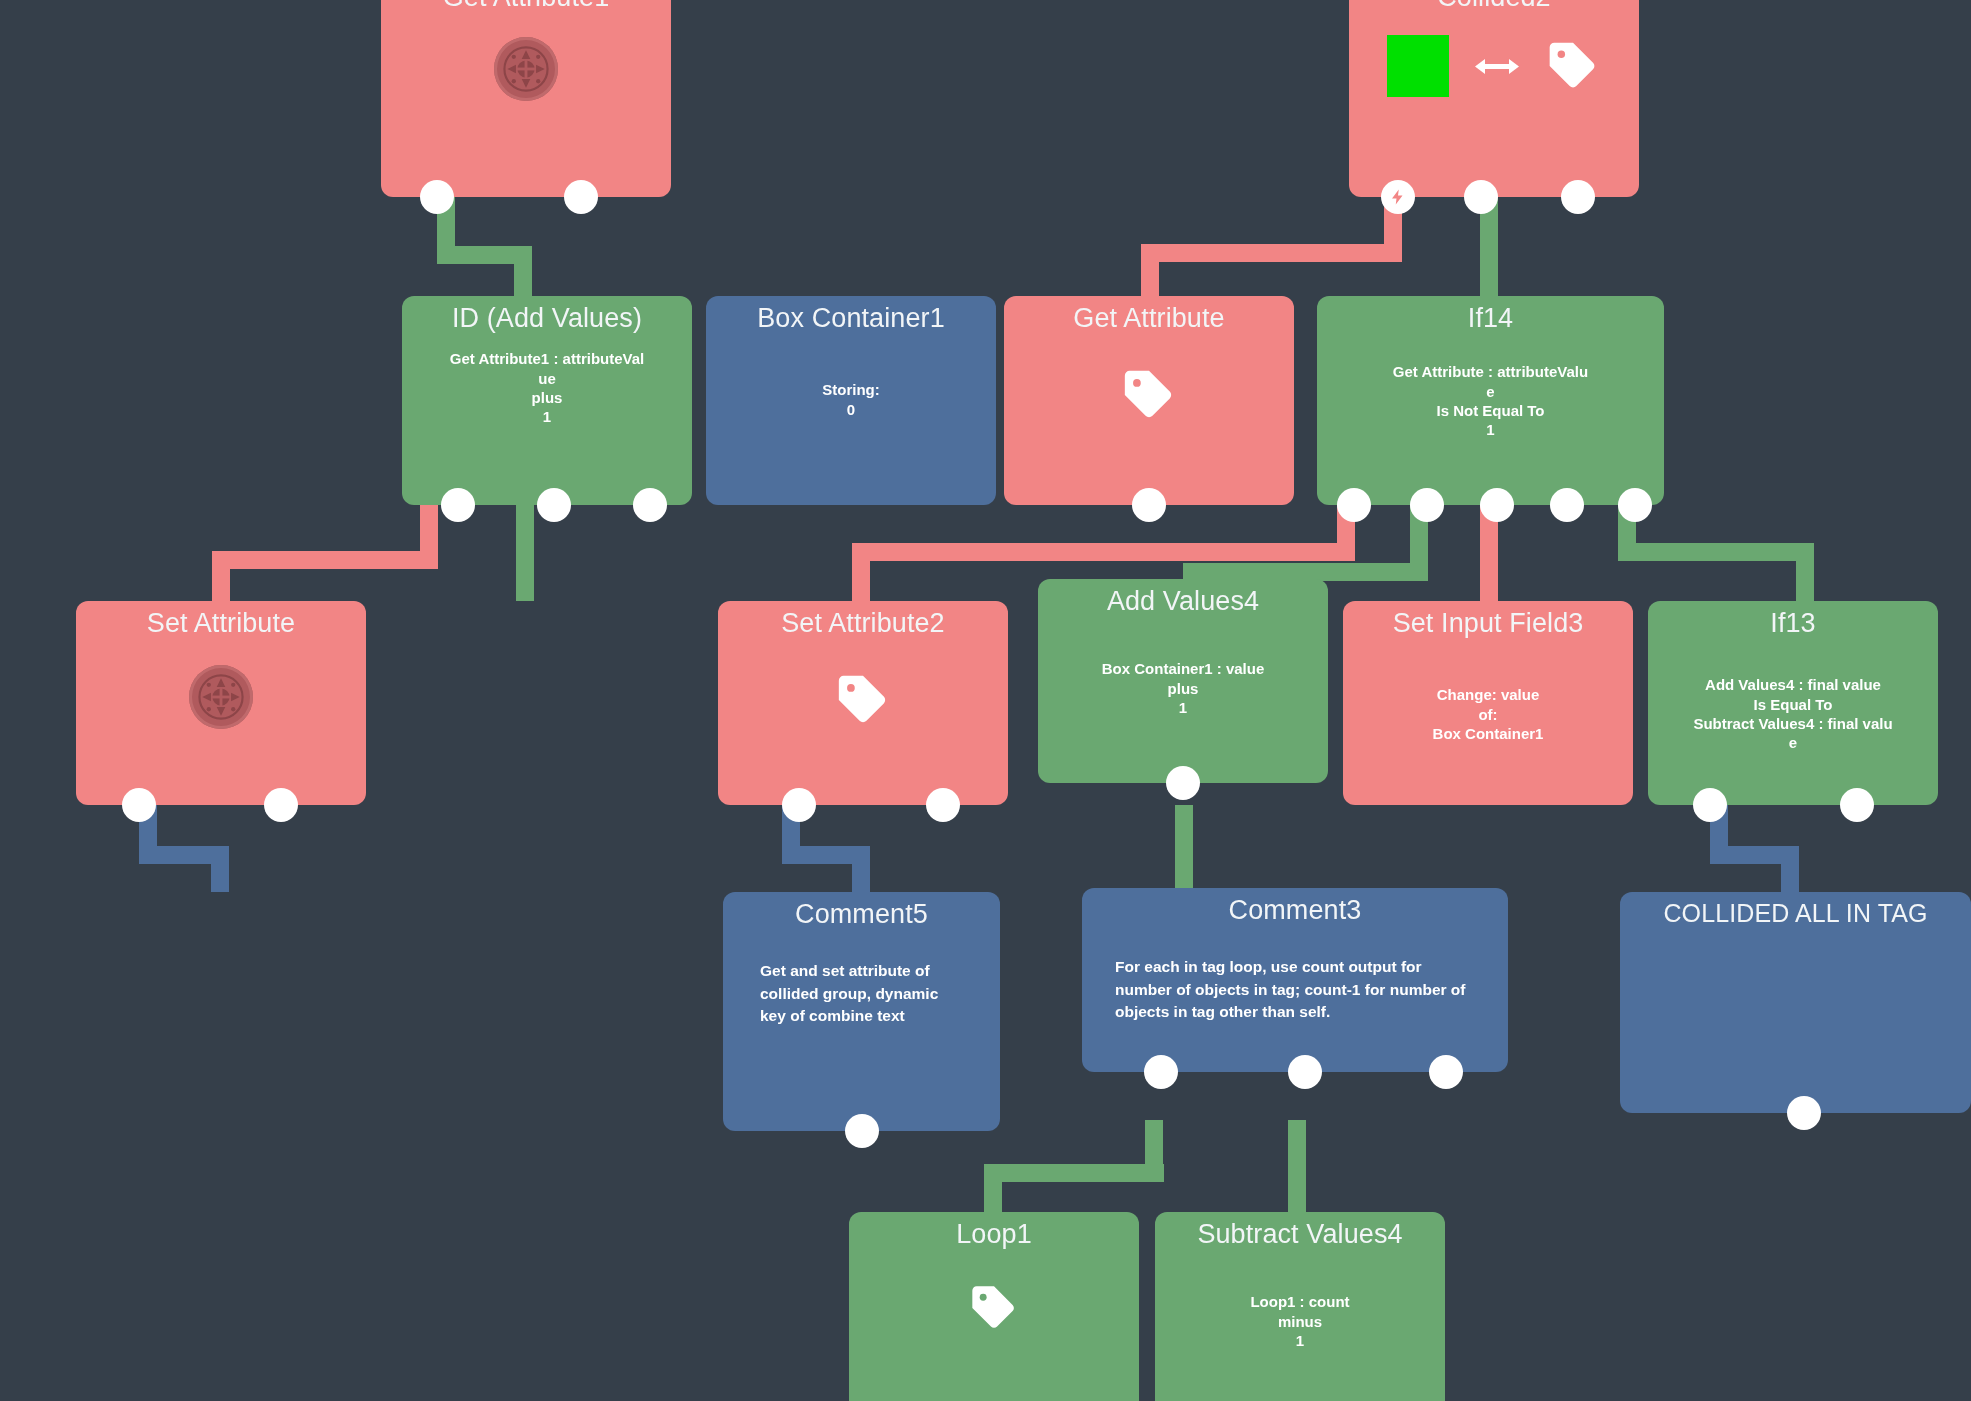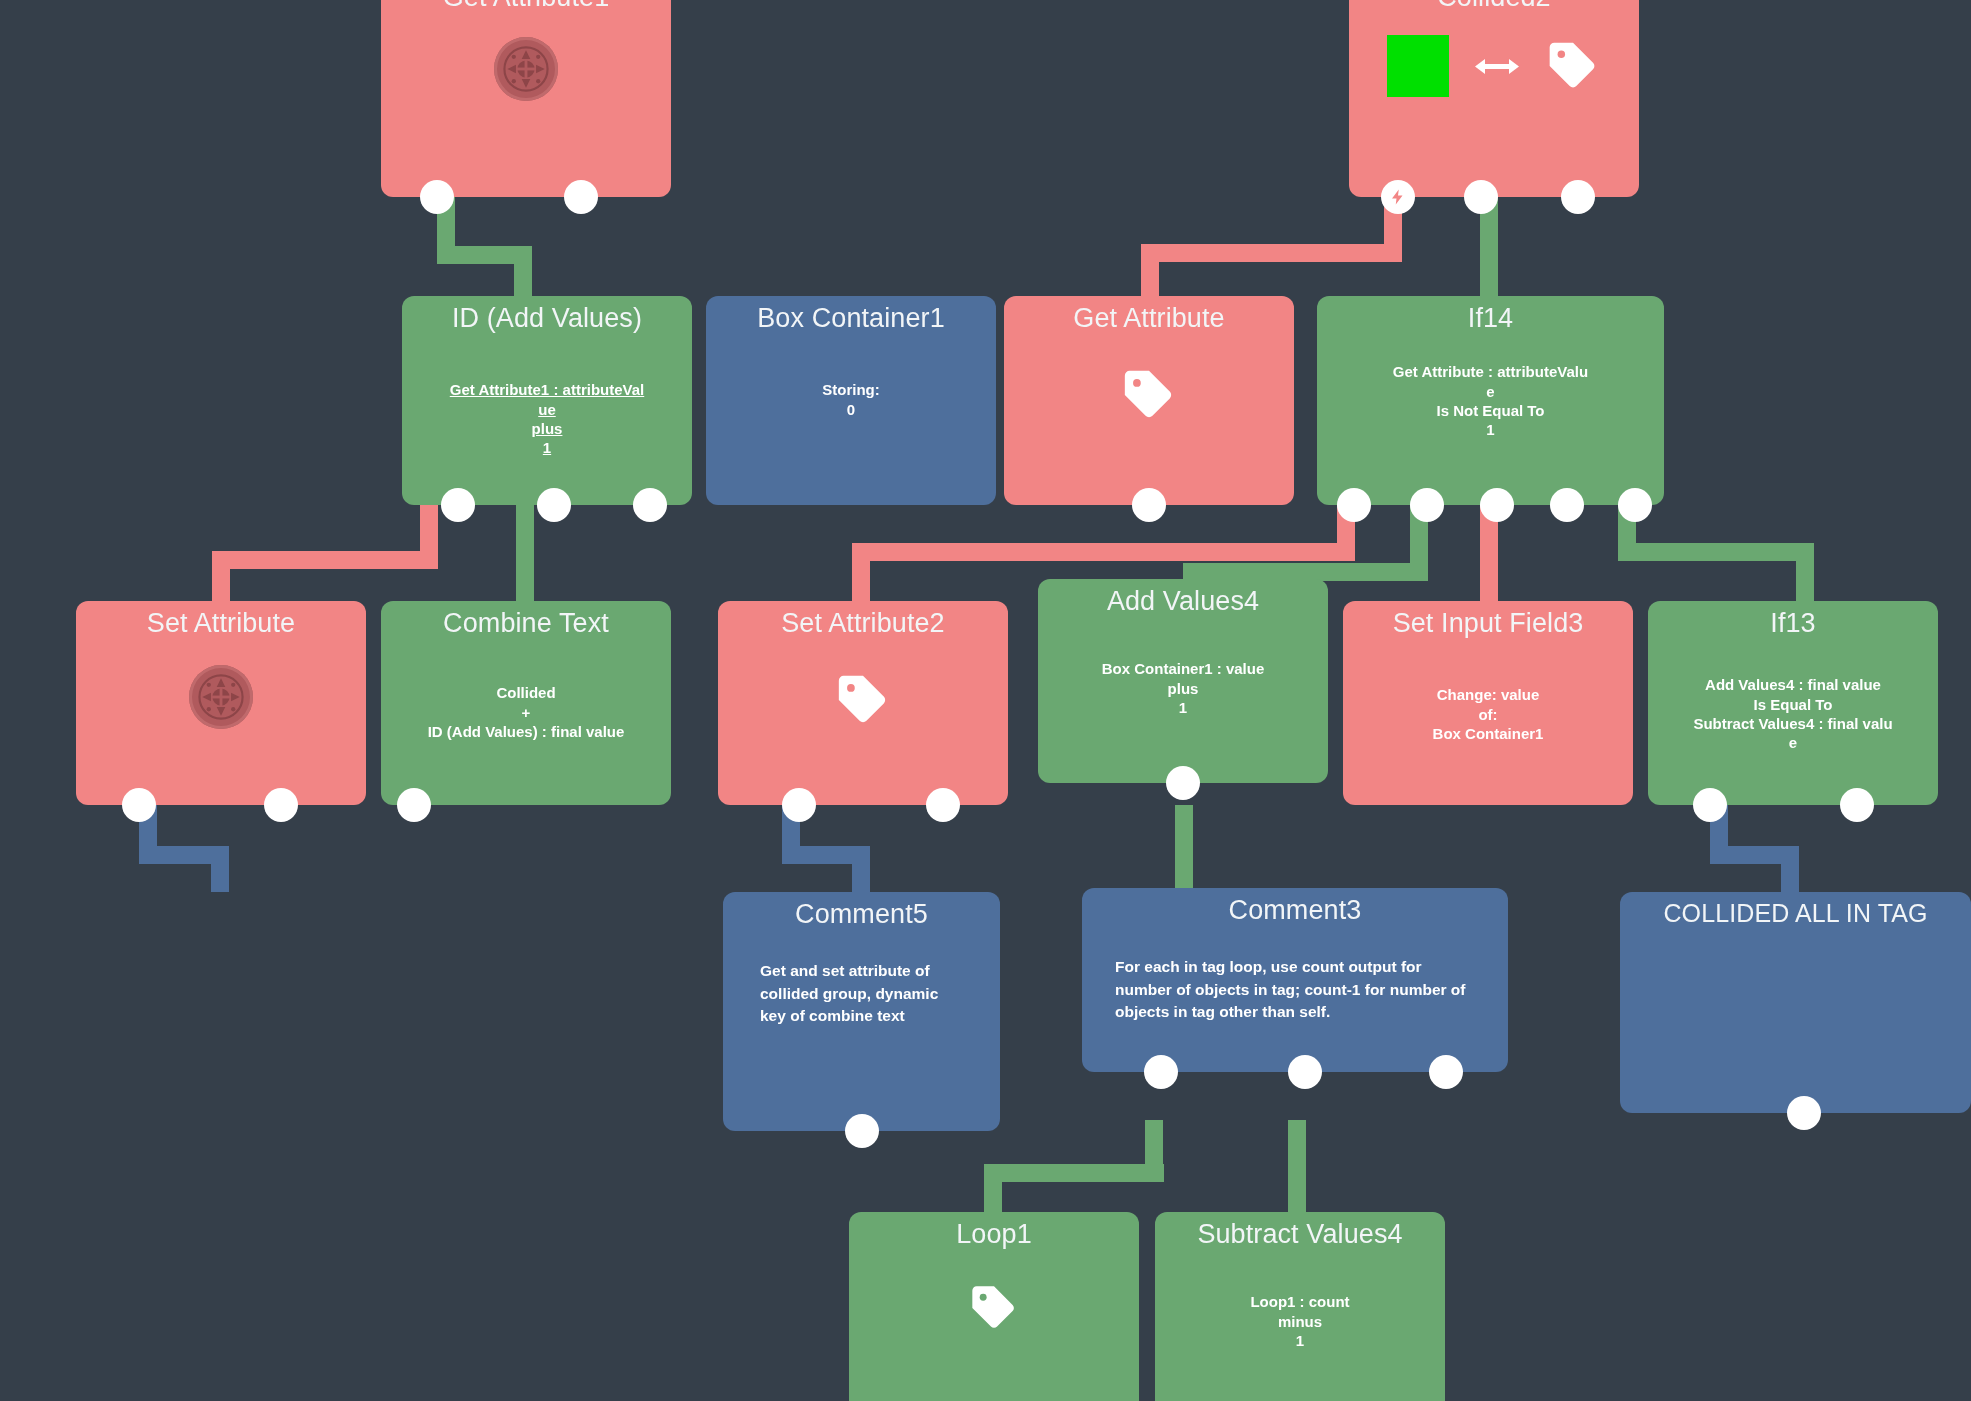--- a/index.html
+++ b/index.html
@@ -187,21 +187,21 @@
       <svg viewBox="0 0 24 24" fill="#f28585">
           <path d="M13 2L4 14h6l-1 8 9-12h-6l1-8z"></path>
         </svg>
     </div>
     <div class="port" style="left:115px;bottom:-17px;"></div>
     <div class="port" style="left:212px;bottom:-17px;"></div>
   </div>
 
   <div class="node green" style="left:402px;top:296px;width:290px;height:209px;">
     <div class="node-title">ID (Add Values)</div>
-    <div class="node-body" style="margin-top:48px;text-decoration:underline;">
+    <div class="node-body" style="margin-top:17px;">
       <div>Get Attribute1 : attributeVal</div>
       <div>ue</div>
       <div>plus</div>
       <div>1</div>
     </div>
     <div class="port" style="left:39px;bottom:-17px;"></div>
     <div class="port" style="left:135px;bottom:-17px;"></div>
     <div class="port" style="left:231px;bottom:-17px;"></div>
   </div>
 
@@ -256,29 +256,20 @@
             <circle cx="49" cy="15" r="3"></circle>
           <circle cx="15" cy="49" r="3"></circle>
             <circle cx="49" cy="49" r="3"></circle>
         </svg>
       </div>
     </div>
     <div class="port" style="left:46px;bottom:-17px;"></div>
     <div class="port" style="left:188px;bottom:-17px;"></div>
   </div>
 
-  <div class="node green" style="left:381px;top:601px;width:290px;height:204px;">
-    <div class="node-title">Combine Text</div>
-    <div class="node-body" style="margin-top:46px;">
-      <div>Collided</div>
-      <div>+</div>
-      <div>ID (Add Values) : final value</div>
-    </div>
-    <div class="port" style="left:508px;bottom:-17px;transform:translateX(-492px);"></div>
-  </div>
 
   <div class="node red" style="left:718px;top:601px;width:290px;height:204px;">
     <div class="node-title">Set Attribute2</div>
     <div class="icon-wrap" style="margin-top:34px;">
       <svg class="tag" width="58" height="58" viewBox="0 0 24 24" fill="#ffffff">
         <path d="M20.59 13.41l-7.17 7.17a2 2 0 0 1-2.83 0L2 12V4a2 2 0 0 1 2-2h8l8.59 8.59a2 2 0 0 1 0 2.82z"></path>
         <circle cx="7" cy="7" r="1.6" fill="#f28585"></circle>
       </svg>
     </div>
     <div class="port" style="left:64px;bottom:-17px;"></div>

